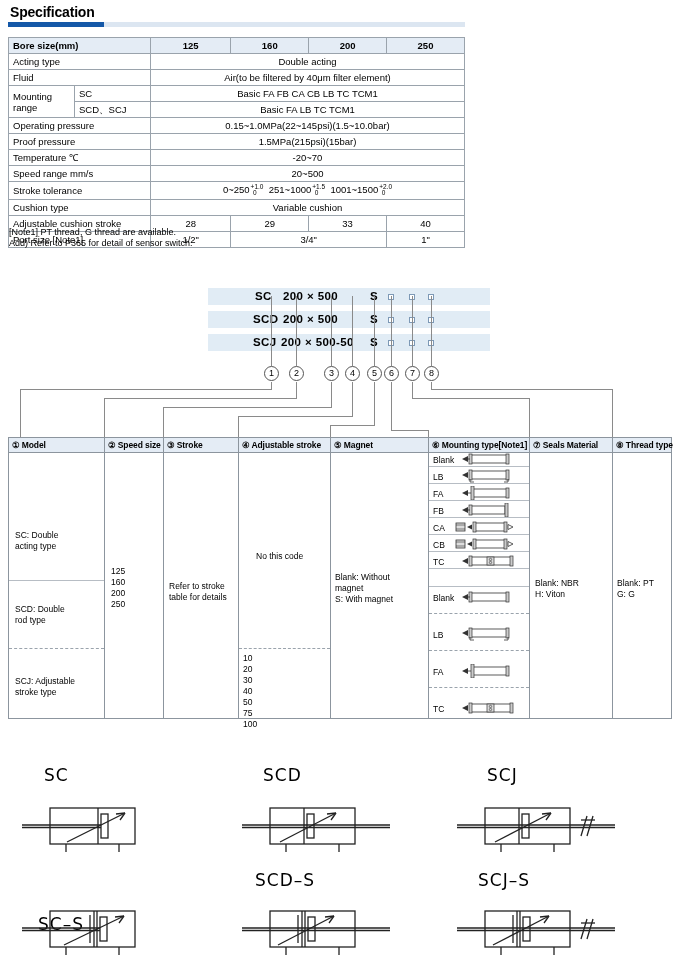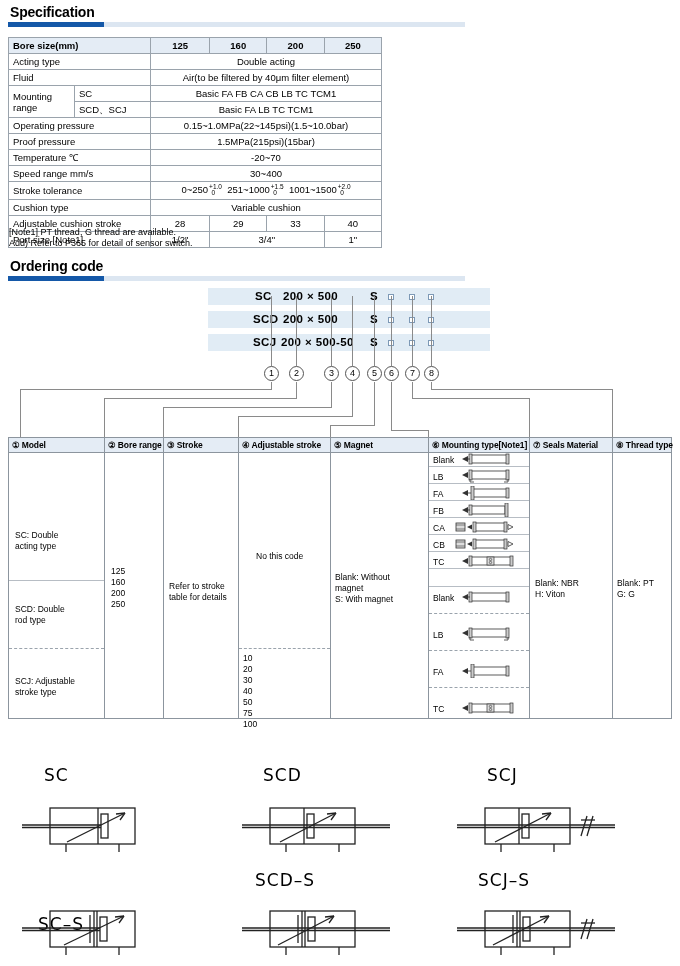--- a/index.html
+++ b/index.html
@@ -39,21 +39,21 @@
     left: 0; top: 0; bottom: 0;
     width: 96px;
     background: #1458a8;
   }
 
   
   table.spec {
     position: absolute;
     left: 8px;
     top: 37px;
-    width: 374px;
+    width: 457px;
     border-collapse: collapse;
     font-size: 9.5px;
     line-height: 11px;
   }
   table.spec td {
     border: 1px solid #9aa3ac;
     padding: 2px 3px;
     height: 14px;
     vertical-align: middle;
     text-align: center;
@@ -257,21 +257,21 @@
     <tr>
       <td class="lbl" colspan="2">Proof pressure</td>
       <td colspan="4">1.5MPa(215psi)(15bar)</td>
     </tr>
     <tr>
       <td class="lbl" colspan="2">Temperature  ℃</td>
       <td colspan="4">-20~70</td>
     </tr>
     <tr>
       <td class="lbl" colspan="2">Speed range  mm/s</td>
-      <td colspan="4">30~400</td>
+      <td colspan="4">20~500</td>
     </tr>
     <tr>
       <td class="lbl" colspan="2">Stroke tolerance</td>
       <td colspan="4">
         <span>0~250</span><span class="frac"><span class="top">+1.0</span><span class="bot">0</span></span>&nbsp;&nbsp;<span>251~1000</span><span class="frac"><span class="top">+1.5</span><span class="bot">0</span></span>&nbsp;&nbsp;<span>1001~1500</span><span class="frac"><span class="top">+2.0</span><span class="bot">0</span></span>
       </td>
     </tr>
     <tr>
       <td class="lbl" colspan="2">Cushion type</td>
       <td colspan="4">Variable cushion</td>
@@ -288,24 +288,20 @@
       <td>1/2"</td>
       <td colspan="2">3/4"</td>
       <td>1"</td>
     </tr>
   </tbody>
     </table>
 
   <div class="note" style="left:9px; top:227px;">[Note1] PT thread, G thread are available.</div>
   <div class="note" style="left:9px; top:238px;">Add) Refer to P365 for detail of sensor switch.</div>
 
-  <div class="section" style="left:8px; top:258px; width:457px;">
-    <div class="section-title">Ordering code</div>
-    <div class="section-rule"></div>
-  </div>
 
   <div class="code-rows">
     <div class="code-row" style="top:288px;"></div>
     <div class="code-row" style="top:311px;"></div>
     <div class="code-row" style="top:334px;"></div>
 
     <div class="code-text" style="left:255px; top:288px;">SC</div>
     <div class="code-text" style="left:283px; top:288px;">200 × 500</div>
     <div class="code-text" style="left:370px; top:288px;">S</div>
     <div class="code-sq" style="left:388px; top:294px;"></div>
@@ -378,21 +374,21 @@
   </div>
 
   <div class="ord">
     <div class="ord-head">
       <div class="hcell" style="left:0px;">
         <span>①</span>
         <span>Model</span>
       </div>
       <div class="hcell" style="left:96px;">
         <span>②</span>
-        <span>Bore range</span>
+        <span>Speed size</span>
       </div>
       <div class="hcell" style="left:155px;">
         <span>③</span>
         <span>Stroke</span>
       </div>
       <div class="hcell" style="left:230px;">
         <span>④</span>
         <span>Adjustable stroke</span>
       </div>
       <div class="hcell" style="left:322px;">

